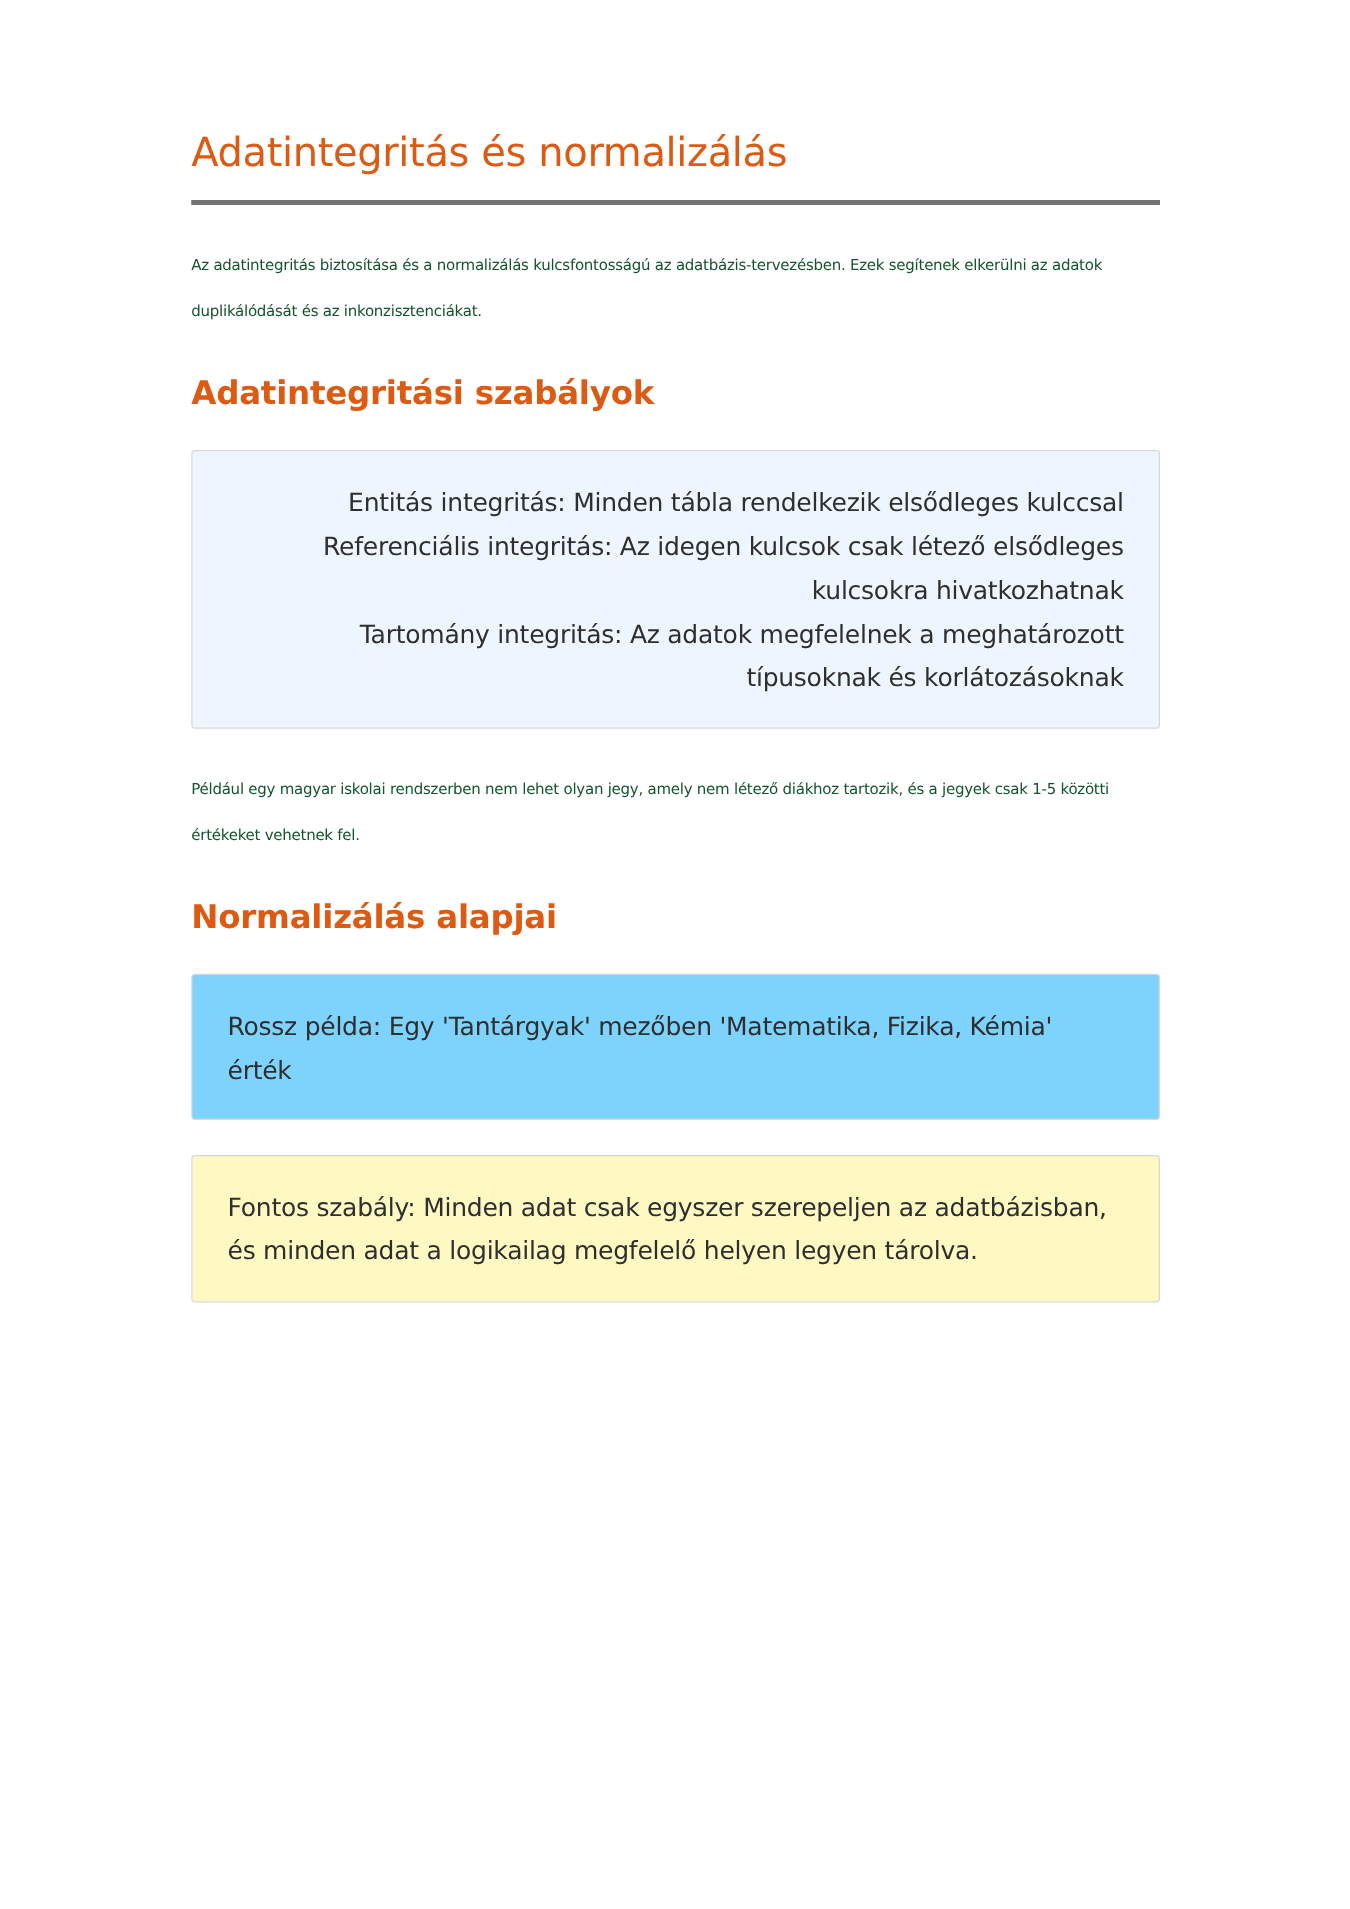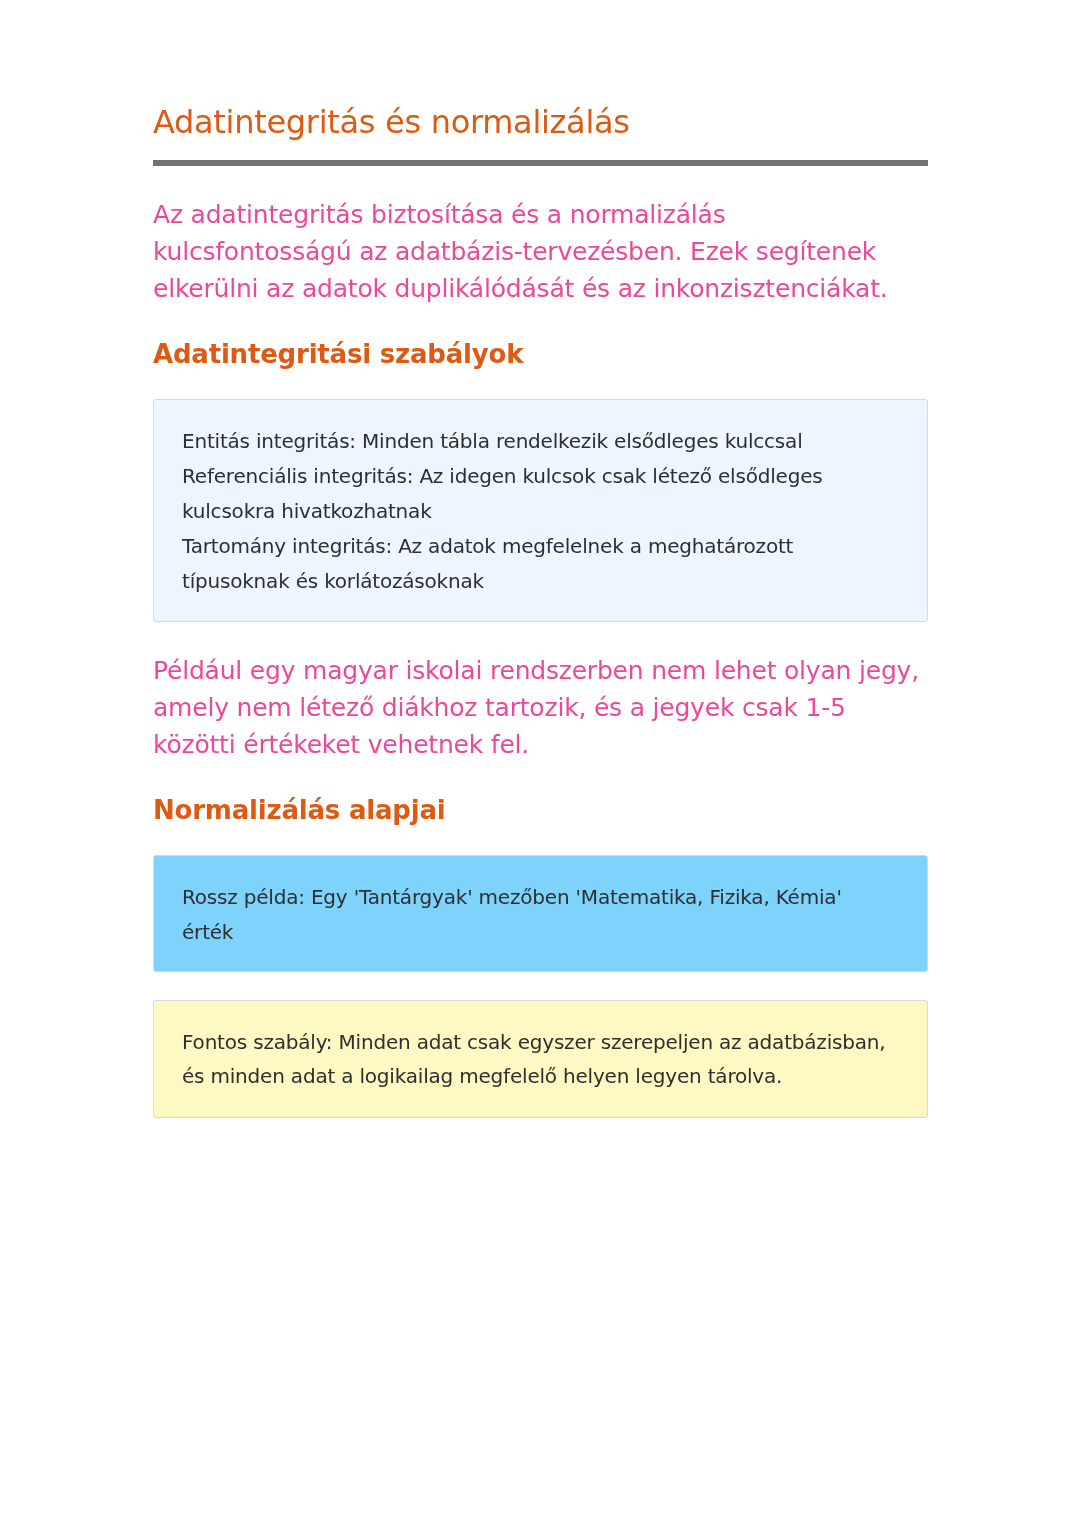--- a/index.html
+++ b/index.html
@@ -19,29 +19,29 @@
       left: 153px;
       top: 100px;
       width: 775px;
     }
     .title {
       font-size: 32px;
       font-weight: normal;
       color: #dd5a12;
       margin: 0;
       padding-bottom: 16px;
-      border-bottom: 6px solid #737373;
+      border-bottom: 4px solid #737373;
       line-height: 44px;
       letter-spacing: -0.3px;
     }
     .para {
-      font-size: 25px;
+      font-size: 12px;
       line-height: 37px;
       margin: 0;
-      color: #ec4899;
+      color: #14532d;
       letter-spacing: -0.2px;
     }
     .intro { margin-top: 30px; }
     .h2 {
       font-size: 26px;
       font-weight: bold;
       color: #dd5a12;
       margin: 0;
       line-height: 30px;
       letter-spacing: -0.2px;
@@ -68,21 +68,21 @@
 </head>
 <body>
 
 <div class="page">
   <h1 class="title">Adatintegritás és normalizálás</h1>
 
   <p class="para intro" style="margin-top:30px;">Az adatintegritás biztosítása és a normalizálás kulcsfontosságú az adatbázis-tervezésben. Ezek segítenek elkerülni az adatok duplikálódását és az inkonzisztenciákat.</p>
 
   <h2 class="h2" style="margin-top:32px;">Adatintegritási szabályok</h2>
 
-  <div class="box box-blue" style="margin-top:30px;">
+  <div class="box box-blue" style="margin-top:30px;text-align:right;">
     <div class="line">Entitás integritás: Minden tábla rendelkezik elsődleges kulccsal</div>
     <div class="line">Referenciális integritás: Az idegen kulcsok csak létező elsődleges kulcsokra hivatkozhatnak</div>
     <div class="line">Tartomány integritás: Az adatok megfelelnek a meghatározott típusoknak és korlátozásoknak</div>
   </div>
 
   <p class="para" style="margin-top:30px;">Például egy magyar iskolai rendszerben nem lehet olyan jegy, amely nem létező diákhoz tartozik, és a jegyek csak 1-5 közötti értékeket vehetnek fel.</p>
 
   <h2 class="h2" style="margin-top:32px;">Normalizálás alapjai</h2>
 
 

